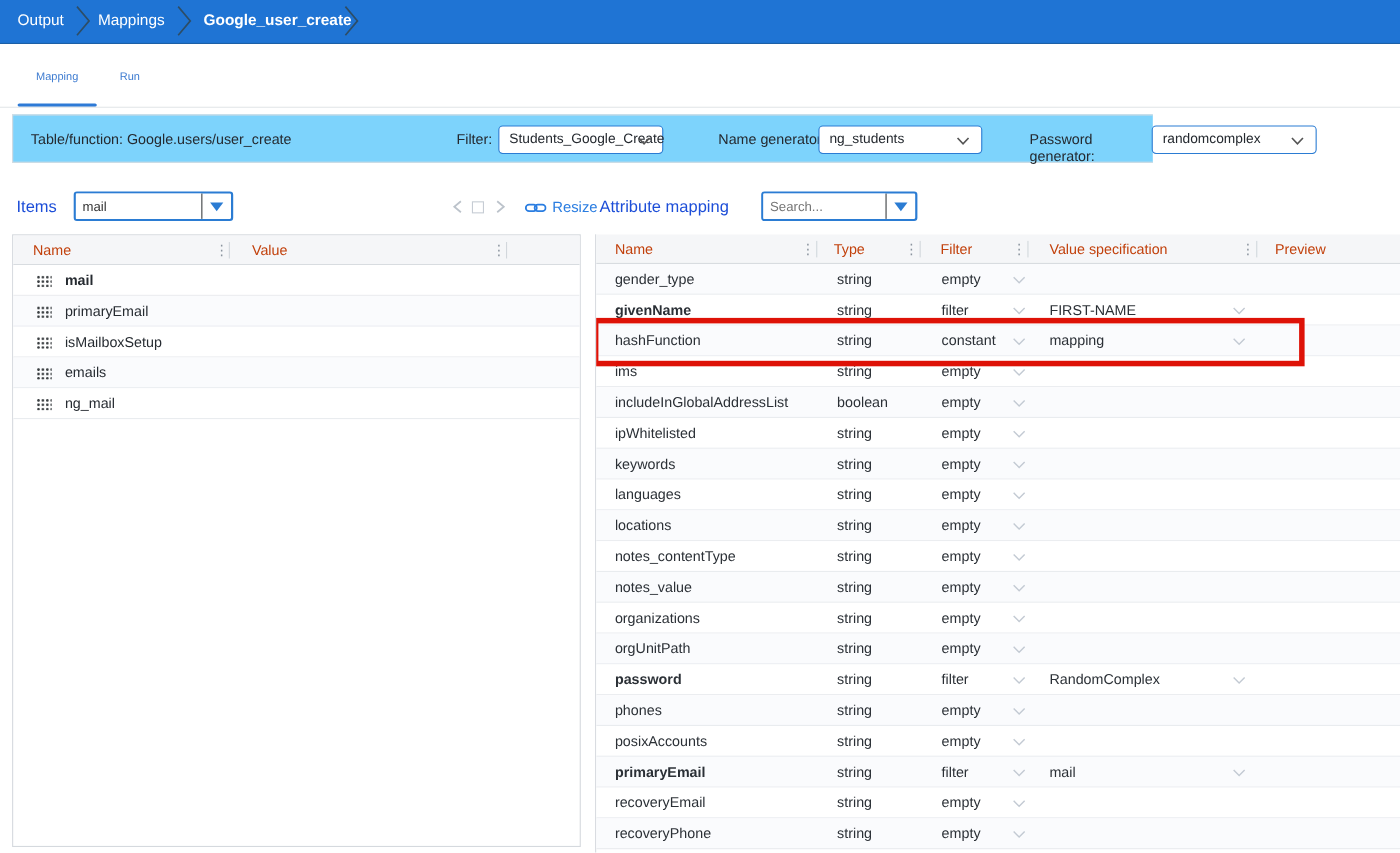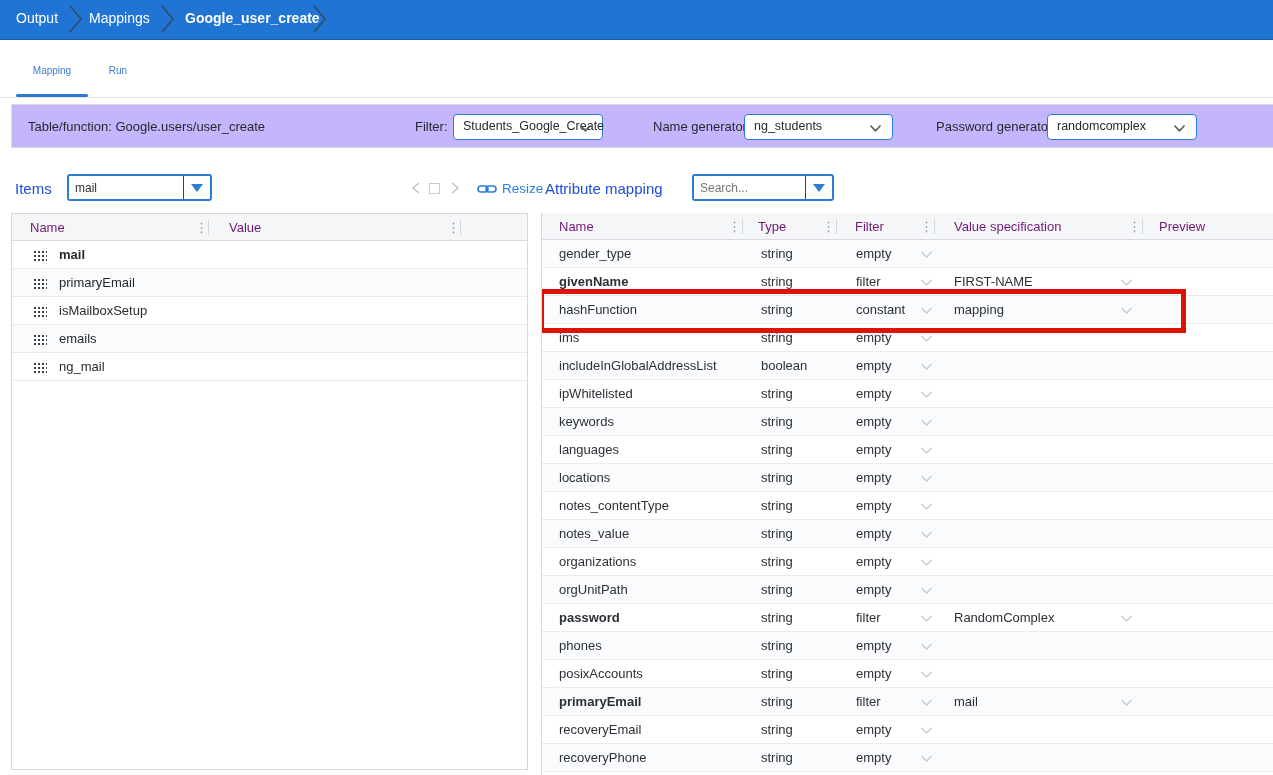--- a/index.html
+++ b/index.html
@@ -14,22 +14,22 @@
   .crumb-chev { position:absolute; top:0; }
 
   
   .tab { position:absolute; top:56px; height:38px; line-height:30px; text-align:center;
     color:#3d7bd0; font-size:10px; cursor:default; }
   .tab-underline { position:absolute; left:16px; top:94px; width:72px; height:3px;
     background:#2e7ad6; border-radius:2px; }
   .tabs-divider { position:absolute; left:0; top:97px; width:1273px; height:1px; background:#e3e6e9; }
 
   
-  .toolbar { position:absolute; left:11px; top:104px; width:1262px; height:44px;
-    background:#c4b5fd; border-top:1px solid #d8dce0; border-bottom:1px solid #d8dce0;
+  .toolbar { position:absolute; left:11px; top:104px; width:1037px; height:44px;
+    background:#7dd3fc; border-top:1px solid #d8dce0; border-bottom:1px solid #d8dce0;
     border-left:1px solid #d8dce0; }
   .toolbar .lbl { position:absolute; top:14px; font-size:13px; color:#24292f; }
   .select { position:absolute; top:9px; height:26px; border:1.5px solid #2b7cd3;
     border-radius:4px; background:#fff; font-size:12.5px; color:#24292f;
     line-height:23px; padding-left:9px; }
   .select .chev { position:absolute; right:10px; top:9px; }
 
   
   .panel-title { position:absolute; font-size:15px; font-weight:400; color:#1d4ed8; top:180px; }
   .combo { position:absolute; top:174px; height:27px; border:2px solid #2b7cd3;
@@ -45,21 +45,21 @@
   .nav-square { position:absolute; top:183px; width:11px; height:11px;
     border:1.5px solid #c6ccd4; background:#fff; }
   .resize { position:absolute; top:181px; display:flex; align-items:center; gap:5px;
     color:#2a7de1; font-size:13.5px; cursor:pointer; }
 
   
   .panel { position:absolute; background:#fff; overflow:hidden; }
   .panel.left { left:11px; top:213px; width:517px; height:557px; border:1px solid #d5d9de; }
   .panel.right { left:541px; top:213px; width:732px; height:562px; border-left:1px solid #d5d9de; }
   .thead { position:relative; height:27px; background:#f5f6f8; border-bottom:1px solid #d8dce0; }
-  .thead .h { position:absolute; top:0; line-height:27px; font-size:13px; color:#701a75; }
+  .thead .h { position:absolute; top:0; line-height:27px; font-size:13px; color:#c2410c; }
   .kebab { position:absolute; top:0; line-height:27px; font-size:13px; color:#8a939e; cursor:pointer; }
   .hsep { position:absolute; top:6px; width:1px; height:15px; background:#d2d7dc; }
 
   .irow, .arow { position:relative; height:28px; border-bottom:1px solid #e9ecef; background:#fff; }
   .left  .rows .irow:nth-child(even) { background:#fafbfd; }
   .right .rows .arow:nth-child(odd)  { background:#fafbfd; }
   .irow .drag { position:absolute; left:21px; top:9px; width:14px; height:11px;
     background-image:radial-gradient(#3c4043 1px, transparent 1.3px);
     background-size:4px 4px; cursor:grab; }
   .irow .iname { position:absolute; left:47px; top:0; line-height:28px; }

